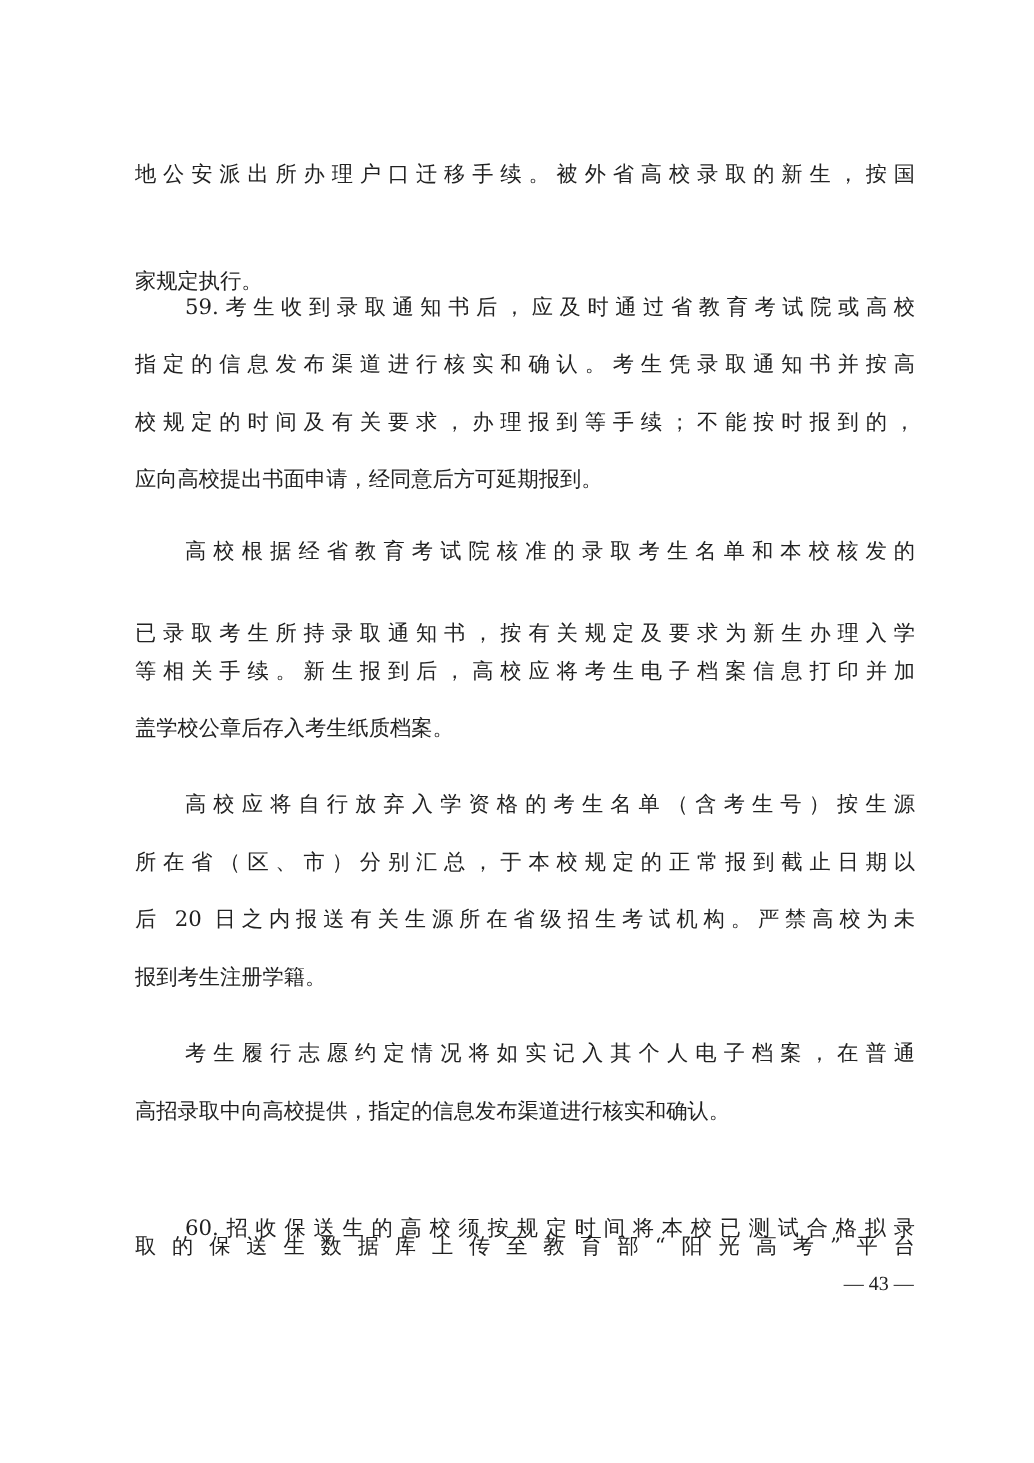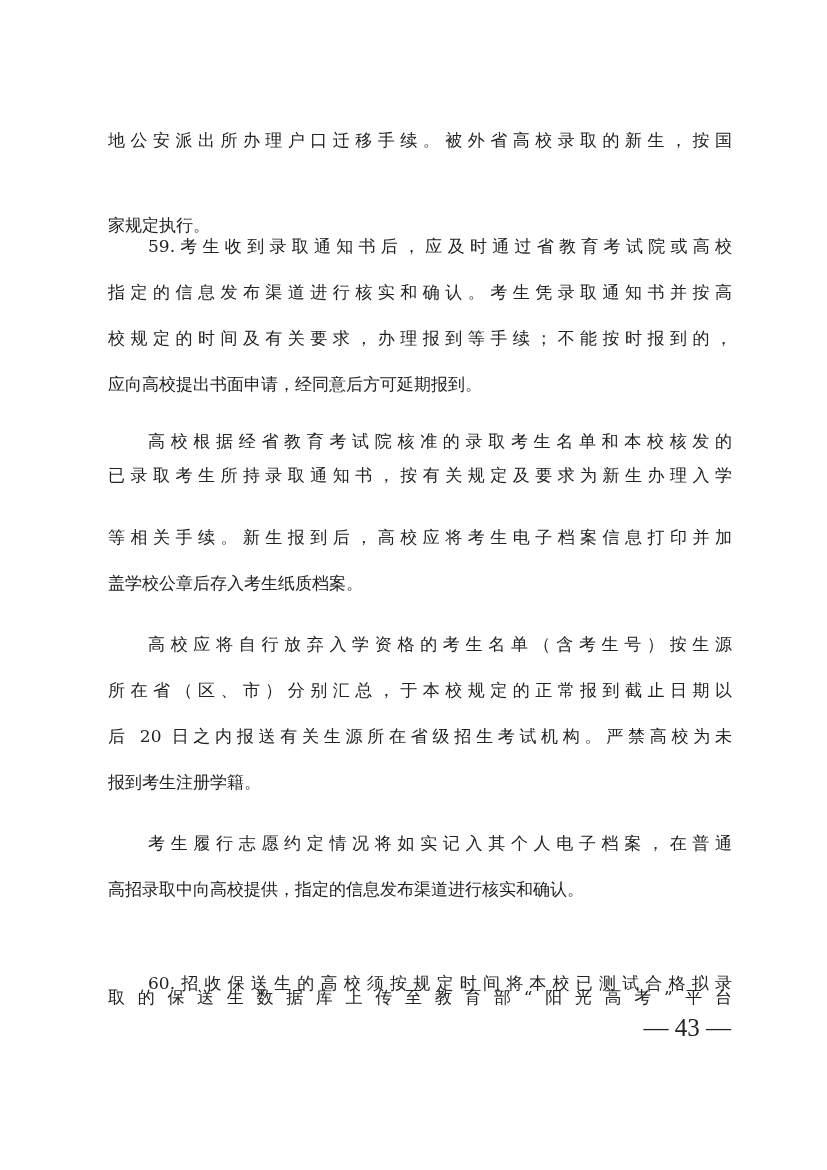--- a/index.html
+++ b/index.html
@@ -16,37 +16,37 @@
       position: absolute; left: 0; width: 624px;
       font-size: 17px; line-height: 30px; height: 30px;
       white-space: nowrap;
       text-align: justify; text-align-last: justify;
       letter-spacing: 0;
     }
     .line.last { text-align-last: left; }
     .line.indent { padding-left: 40px; width: 584px; }
     .page-number {
       position: absolute; right: 96px; top: 1014px;
-      font-size: 25px; line-height: 28px; color: #222222;
+      font-size: 16px; line-height: 28px; color: #222222;
       font-family: "Liberation Serif", "DejaVu Serif", serif;
     }
   </style>
 </head>
 <body>
 
 <div class="page">
   <div class="text-block" id="text-block">
       <div class="line" style="top: 125px;">地公安派出所办理户口迁移手续。被外省高校录取的新生，按国</div>
       <div class="line last" style="top: 178px; margin-top: 32px;">家规定执行。</div>
       <div class="line indent" style="top: 231px;">59.考生收到录取通知书后，应及时通过省教育考试院或高校</div>
       <div class="line" style="top: 277px;">指定的信息发布渠道进行核实和确认。考生凭录取通知书并按高</div>
       <div class="line" style="top: 323px;">校规定的时间及有关要求，办理报到等手续；不能按时报到的，</div>
       <div class="line last" style="top: 369px;">应向高校提出书面申请，经同意后方可延期报到。</div>
       <div class="line indent" style="top: 408px; margin-top: 18px;">高校根据经省教育考试院核准的录取考生名单和本校核发的</div>
-      <div class="line" style="top: 460px;">已录取考生所持录取通知书，按有关规定及要求为新生办理入学</div>
+      <div class="line" style="top: 492px;">已录取考生所持录取通知书，按有关规定及要求为新生办理入学</div>
       <div class="line" style="top: 522px;">等相关手续。新生报到后，高校应将考生电子档案信息打印并加</div>
       <div class="line last" style="top: 568px;">盖学校公章后存入考生纸质档案。</div>
       <div class="line indent" style="top: 629px;">高校应将自行放弃入学资格的考生名单（含考生号）按生源</div>
       <div class="line" style="top: 675px;">所在省（区、市）分别汇总，于本校规定的正常报到截止日期以</div>
       <div class="line" style="top: 721px;">后 20 日之内报送有关生源所在省级招生考试机构。严禁高校为未</div>
       <div class="line last" style="top: 767px;">报到考生注册学籍。</div>
       <div class="line indent" style="top: 828px;">考生履行志愿约定情况将如实记入其个人电子档案，在普通</div>
       <div class="line last" style="top: 874px;">高招录取中向高校提供，指定的信息发布渠道进行核实和确认。</div>
       <div class="line indent" style="top: 968px;">60.招收保送生的高校须按规定时间将本校已测试合格拟录</div>
       <div class="line" style="top: 982px;">取的保送生数据库上传至教育部“阳光高考”平台</div>

